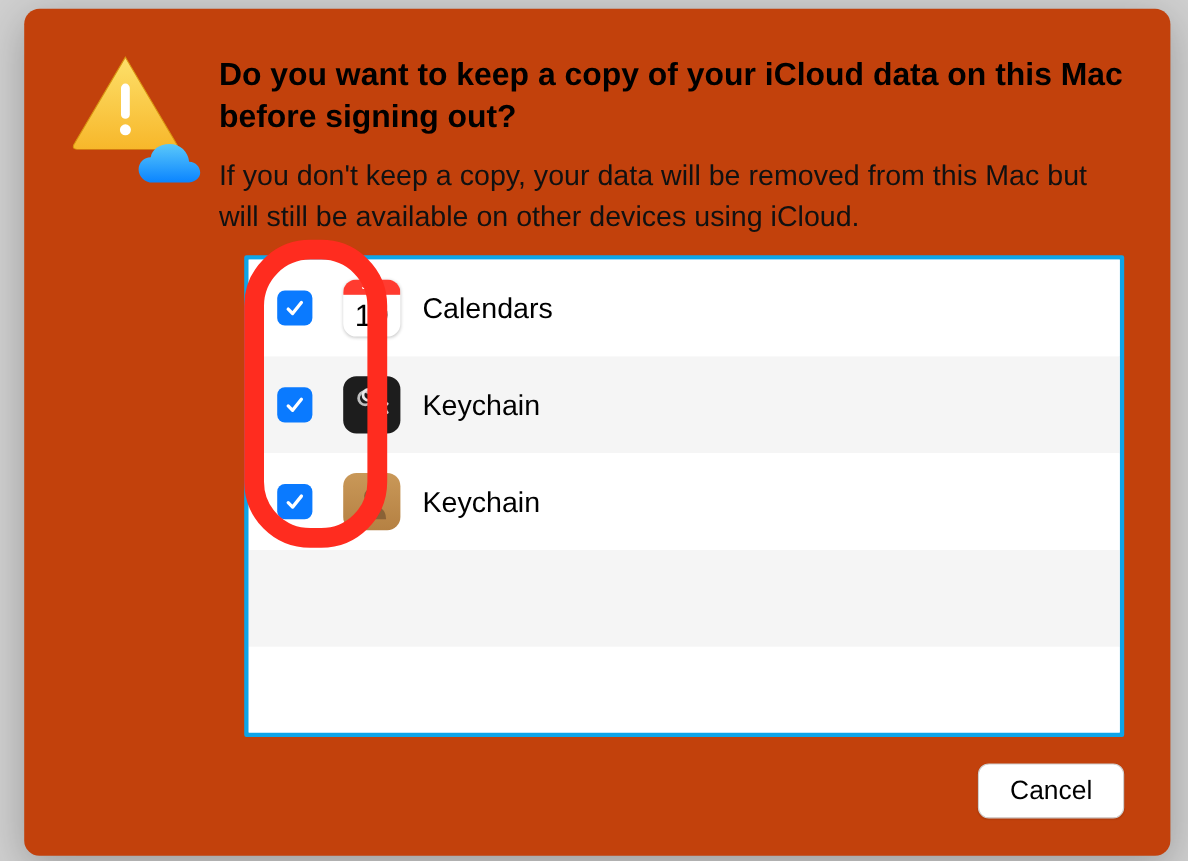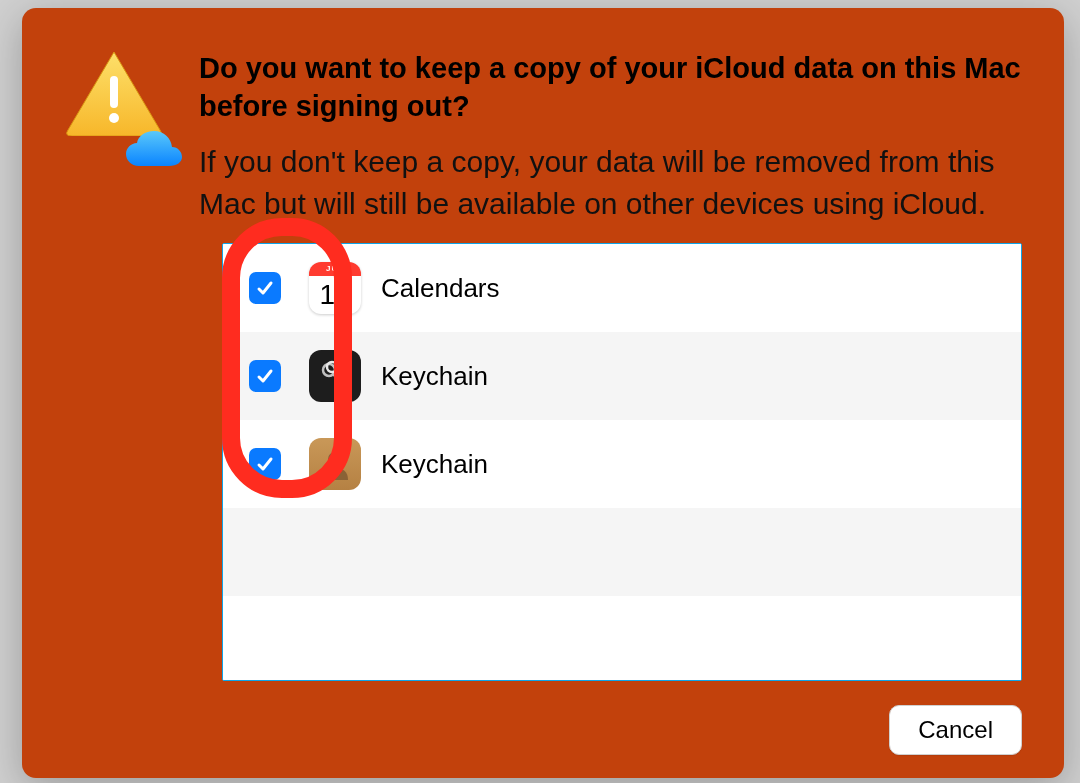--- a/index.html
+++ b/index.html
@@ -50,29 +50,29 @@
       padding-top: 2px;
     }
     .title {
       font-size: 29px;
       font-weight: 700;
       color: #000;
       line-height: 1.3;
       margin-bottom: 16px;
     }
     .subtitle {
-      font-size: 30px;
+      font-size: 26px;
       font-weight: 400;
       color: #111;
       line-height: 1.4;
     }
     .list-container {
       margin-top: 18px;
       margin-left: 158px;
-      border: 1px solid #0ea5e9;
+      border: 4px solid #0ea5e9;
       border-radius: 2px;
       background: #fff;
       height: 438px;
       overflow: hidden;
     }
     .list-row {
       height: 88px;
       display: flex;
       align-items: center;
       padding: 0 26px;

